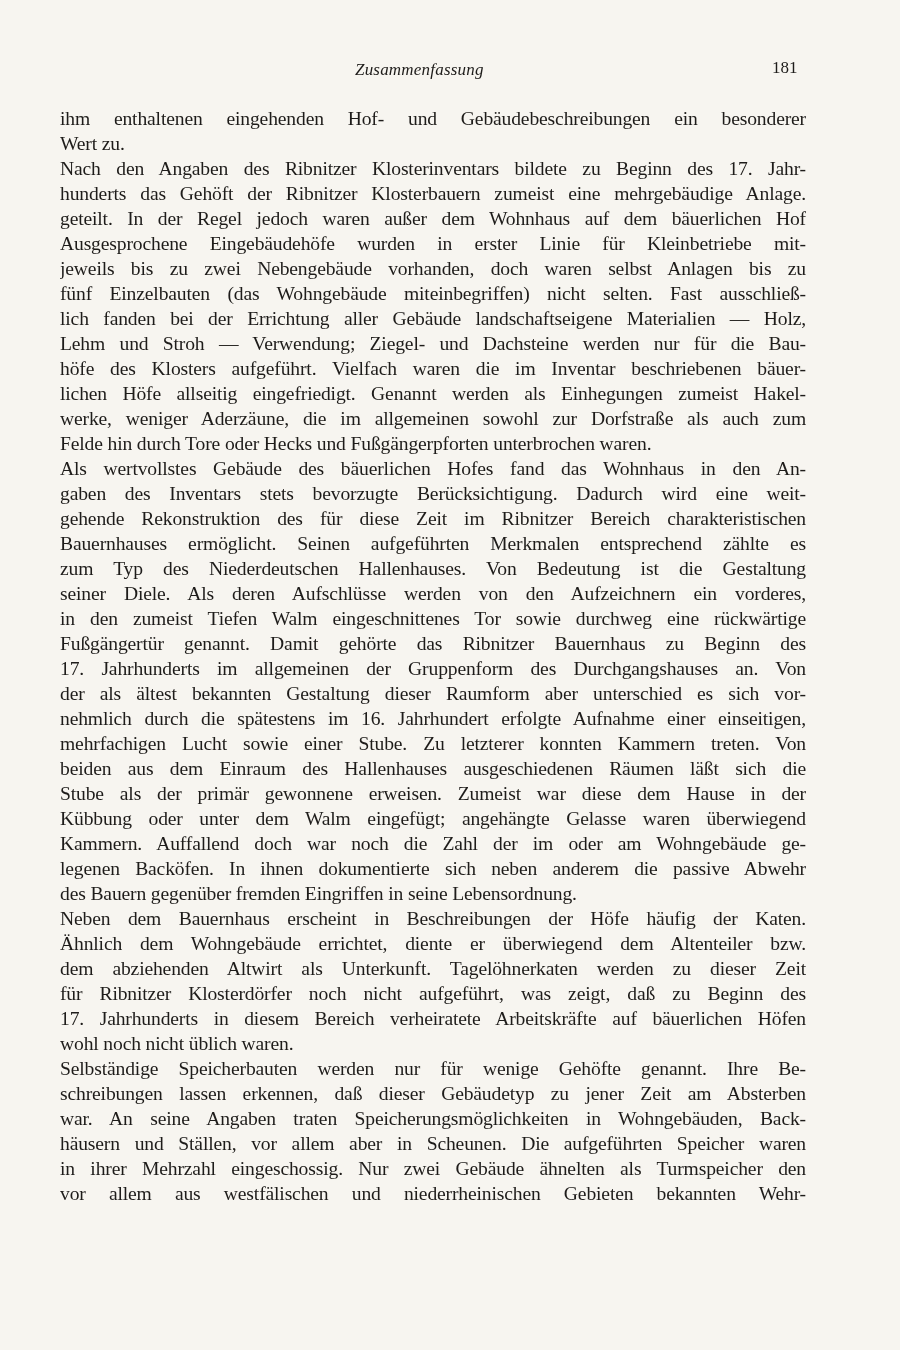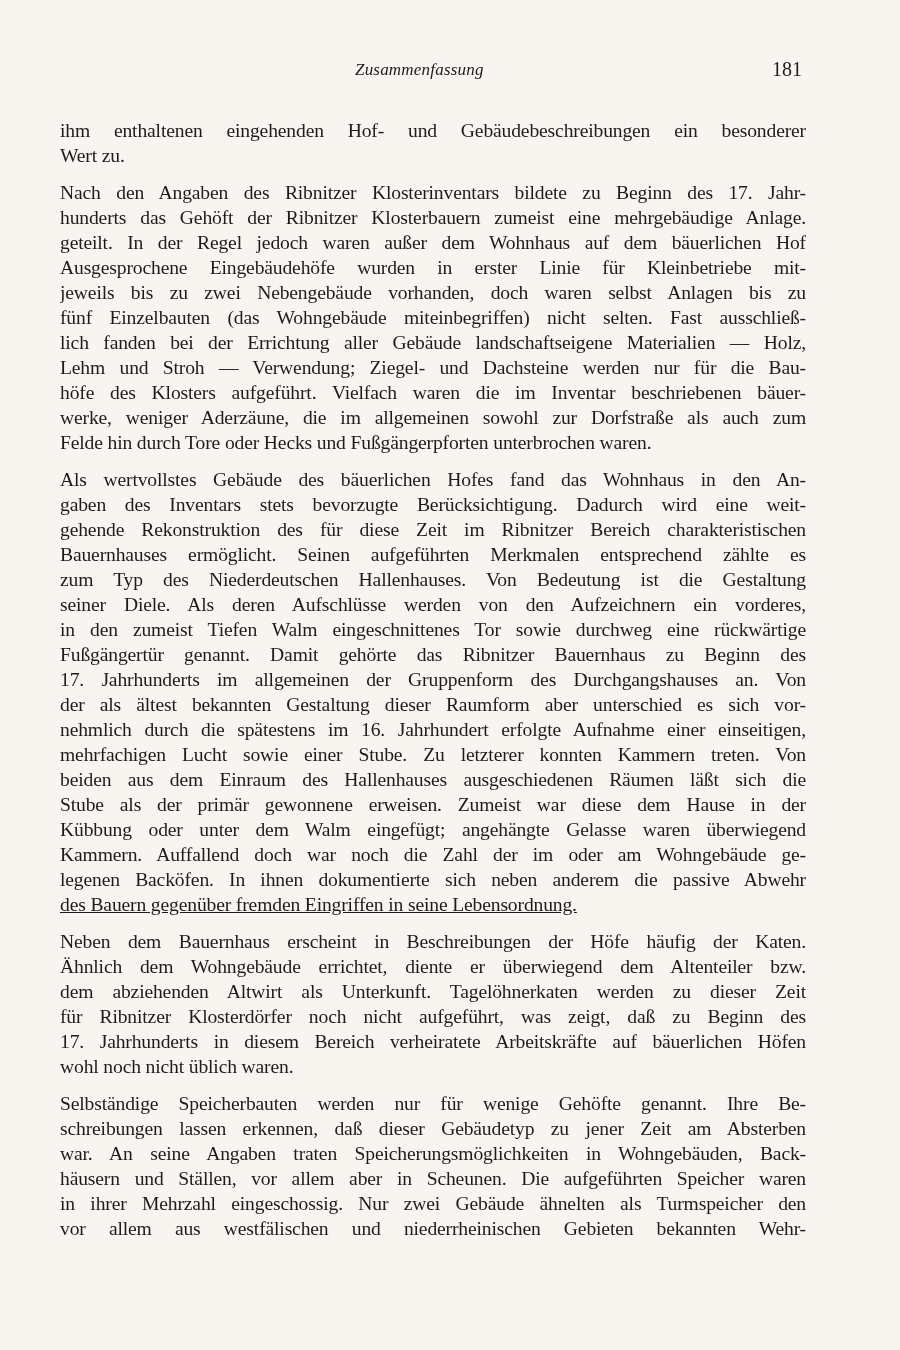--- a/index.html
+++ b/index.html
@@ -12,35 +12,35 @@
     .page { position: relative; width: 832px; height: 1350px; }
     .running-head {
       position: absolute; top: 58px; left: 0; width: 900px; height: 30px;
     }
     .running-title {
       position: absolute; left: 355px; top: 2px;
       font-style: italic; font-size: 17px; letter-spacing: 0.2px;
     }
     .page-number {
       position: absolute; left: 772px; top: 0px;
-      font-size: 20px;
+      font-size: 17px;
     }
     .body-text {
       position: absolute; left: 60px; top: 106px; width: 746px;
     }
     .line {
       display: block;
       height: 25.0px; line-height: 25px;
       font-size: 19.6px;
       text-align: justify; text-align-last: justify;
       white-space: nowrap;
       letter-spacing: -0.15px;
     }
     .line.last { text-align-last: left; }
-    .para { display: block; margin-top: 12px; }
+    .para { display: block; }
   </style>
 </head>
 <body>
 
 <div class="page">
   <div class="running-head">
     <span class="running-title">Zusammenfassung</span>
     <span class="page-number">181</span>
   </div>
   <div class="body-text" id="body-text">
@@ -51,20 +51,21 @@
       <div class="para">
         <div class="line" style="text-align: justify; text-align-last: justify; white-space: normal; overflow: hidden; padding-left: 0px;">Nach den Angaben des Ribnitzer Klosterinventars bildete zu Beginn des 17. Jahr-</div>
         <div class="line" style="text-align: justify; text-align-last: justify; white-space: normal; overflow: hidden;">hunderts das Gehöft der Ribnitzer Klosterbauern zumeist eine mehrgebäudige Anlage.</div>
         <div class="line" style="text-align: justify; text-align-last: justify; white-space: normal; overflow: hidden;">geteilt. In der Regel jedoch waren außer dem Wohnhaus auf dem bäuerlichen Hof</div>
         <div class="line" style="text-align: justify; text-align-last: justify; white-space: normal; overflow: hidden;">Ausgesprochene Eingebäudehöfe wurden in erster Linie für Kleinbetriebe mit-</div>
         <div class="line" style="text-align: justify; text-align-last: justify; white-space: normal; overflow: hidden;">jeweils bis zu zwei Nebengebäude vorhanden, doch waren selbst Anlagen bis zu</div>
         <div class="line" style="text-align: justify; text-align-last: justify; white-space: normal; overflow: hidden;">fünf Einzelbauten (das Wohngebäude miteinbegriffen) nicht selten. Fast ausschließ-</div>
         <div class="line" style="text-align: justify; text-align-last: justify; white-space: normal; overflow: hidden;">lich fanden bei der Errichtung aller Gebäude landschaftseigene Materialien — Holz,</div>
         <div class="line" style="text-align: justify; text-align-last: justify; white-space: normal; overflow: hidden;">Lehm und Stroh — Verwendung; Ziegel- und Dachsteine werden nur für die Bau-</div>
         <div class="line" style="text-align: justify; text-align-last: justify; white-space: normal; overflow: hidden;">höfe des Klosters aufgeführt. Vielfach waren die im Inventar beschriebenen bäuer-</div>
+        <div class="line" style="text-align: justify; text-align-last: justify; white-space: normal; overflow: hidden;">lichen Höfe allseitig eingefriedigt. Genannt werden als Einhegungen zumeist Hakel-</div>
         <div class="line" style="text-align: justify; text-align-last: justify; white-space: normal; overflow: hidden;">werke, weniger Aderzäune, die im allgemeinen sowohl zur Dorfstraße als auch zum</div>
         <div class="line last" style="text-align: justify; text-align-last: left; white-space: normal; overflow: hidden;">Felde hin durch Tore oder Hecks und Fußgängerpforten unterbrochen waren.</div>
       </div>
       <div class="para">
         <div class="line" style="text-align: justify; text-align-last: justify; white-space: normal; overflow: hidden; padding-left: 0px;">Als wertvollstes Gebäude des bäuerlichen Hofes fand das Wohnhaus in den An-</div>
         <div class="line" style="text-align: justify; text-align-last: justify; white-space: normal; overflow: hidden;">gaben des Inventars stets bevorzugte Berücksichtigung. Dadurch wird eine weit-</div>
         <div class="line" style="text-align: justify; text-align-last: justify; white-space: normal; overflow: hidden;">gehende Rekonstruktion des für diese Zeit im Ribnitzer Bereich charakteristischen</div>
         <div class="line" style="text-align: justify; text-align-last: justify; white-space: normal; overflow: hidden;">Bauernhauses ermöglicht. Seinen aufgeführten Merkmalen entsprechend zählte es</div>
         <div class="line" style="text-align: justify; text-align-last: justify; white-space: normal; overflow: hidden;">zum Typ des Niederdeutschen Hallenhauses. Von Bedeutung ist die Gestaltung</div>
         <div class="line" style="text-align: justify; text-align-last: justify; white-space: normal; overflow: hidden;">seiner Diele. Als deren Aufschlüsse werden von den Aufzeichnern ein vorderes,</div>
@@ -72,21 +73,21 @@
         <div class="line" style="text-align: justify; text-align-last: justify; white-space: normal; overflow: hidden;">Fußgängertür genannt. Damit gehörte das Ribnitzer Bauernhaus zu Beginn des</div>
         <div class="line" style="text-align: justify; text-align-last: justify; white-space: normal; overflow: hidden;">17. Jahrhunderts im allgemeinen der Gruppenform des Durchgangshauses an. Von</div>
         <div class="line" style="text-align: justify; text-align-last: justify; white-space: normal; overflow: hidden;">der als ältest bekannten Gestaltung dieser Raumform aber unterschied es sich vor-</div>
         <div class="line" style="text-align: justify; text-align-last: justify; white-space: normal; overflow: hidden;">nehmlich durch die spätestens im 16. Jahrhundert erfolgte Aufnahme einer einseitigen,</div>
         <div class="line" style="text-align: justify; text-align-last: justify; white-space: normal; overflow: hidden;">mehrfachigen Lucht sowie einer Stube. Zu letzterer konnten Kammern treten. Von</div>
         <div class="line" style="text-align: justify; text-align-last: justify; white-space: normal; overflow: hidden;">beiden aus dem Einraum des Hallenhauses ausgeschiedenen Räumen läßt sich die</div>
         <div class="line" style="text-align: justify; text-align-last: justify; white-space: normal; overflow: hidden;">Stube als der primär gewonnene erweisen. Zumeist war diese dem Hause in der</div>
         <div class="line" style="text-align: justify; text-align-last: justify; white-space: normal; overflow: hidden;">Kübbung oder unter dem Walm eingefügt; angehängte Gelasse waren überwiegend</div>
         <div class="line" style="text-align: justify; text-align-last: justify; white-space: normal; overflow: hidden;">Kammern. Auffallend doch war noch die Zahl der im oder am Wohngebäude ge-</div>
         <div class="line" style="text-align: justify; text-align-last: justify; white-space: normal; overflow: hidden;">legenen Backöfen. In ihnen dokumentierte sich neben anderem die passive Abwehr</div>
-        <div class="line last" style="text-align: justify; text-align-last: left; white-space: normal; overflow: hidden; text-decoration: underline;">des Bauern gegenüber fremden Eingriffen in seine Lebensordnung.</div>
+        <div class="line last" style="text-align: justify; text-align-last: left; white-space: normal; overflow: hidden;">des Bauern gegenüber fremden Eingriffen in seine Lebensordnung.</div>
       </div>
       <div class="para">
         <div class="line" style="text-align: justify; text-align-last: justify; white-space: normal; overflow: hidden; padding-left: 0px;">Neben dem Bauernhaus erscheint in Beschreibungen der Höfe häufig der Katen.</div>
         <div class="line" style="text-align: justify; text-align-last: justify; white-space: normal; overflow: hidden;">Ähnlich dem Wohngebäude errichtet, diente er überwiegend dem Altenteiler bzw.</div>
         <div class="line" style="text-align: justify; text-align-last: justify; white-space: normal; overflow: hidden;">dem abziehenden Altwirt als Unterkunft. Tagelöhnerkaten werden zu dieser Zeit</div>
         <div class="line" style="text-align: justify; text-align-last: justify; white-space: normal; overflow: hidden;">für Ribnitzer Klosterdörfer noch nicht aufgeführt, was zeigt, daß zu Beginn des</div>
         <div class="line" style="text-align: justify; text-align-last: justify; white-space: normal; overflow: hidden;">17. Jahrhunderts in diesem Bereich verheiratete Arbeitskräfte auf bäuerlichen Höfen</div>
         <div class="line last" style="text-align: justify; text-align-last: left; white-space: normal; overflow: hidden;">wohl noch nicht üblich waren.</div>
       </div>
       <div class="para">

